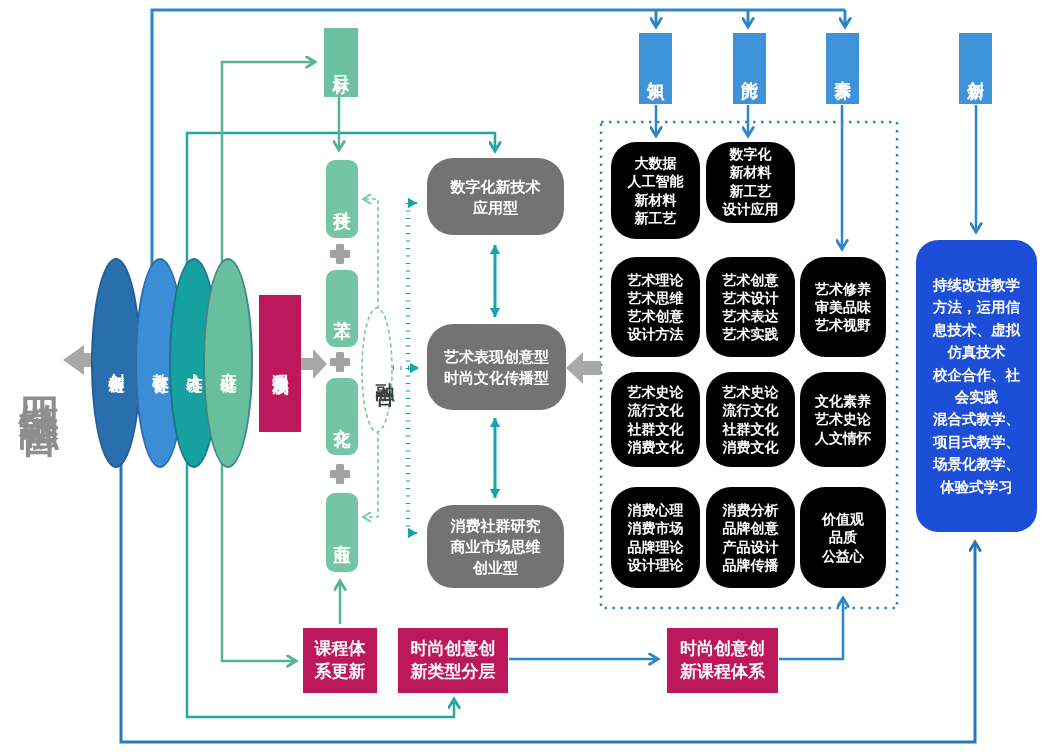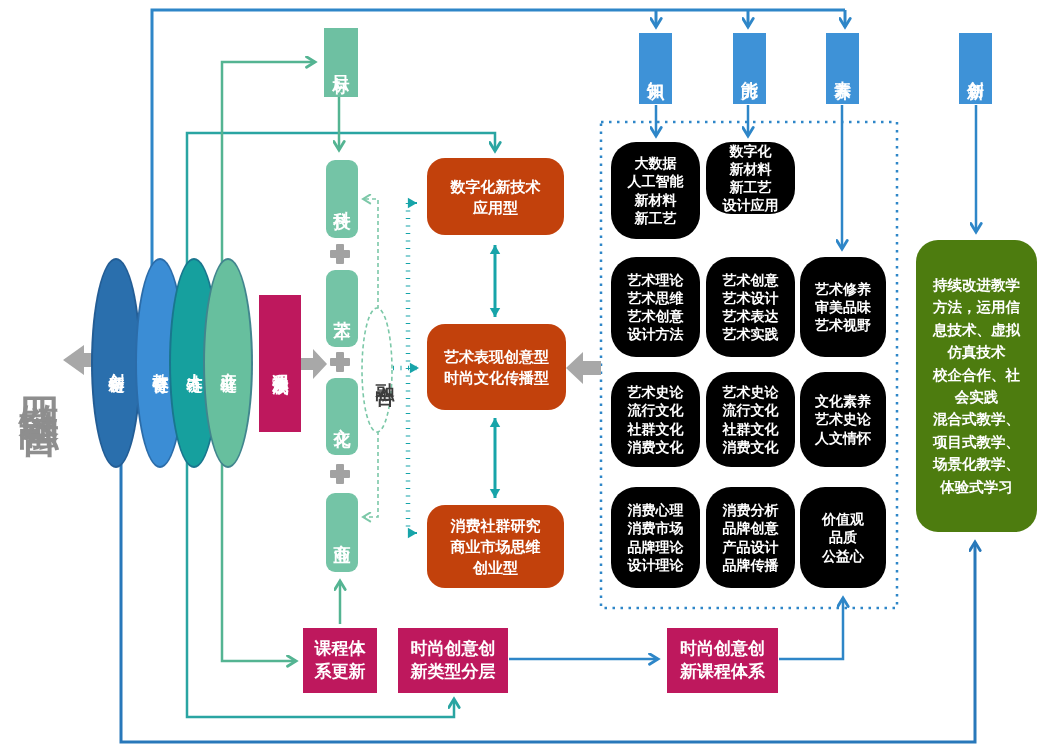--- a/index.html
+++ b/index.html
@@ -27,27 +27,27 @@
   .goal{left:324px;top:28px;width:34px;height:69px;background:#6ec0a2;}
   
   .fusion{left:366px;top:338px;width:38px;height:66px;color:#3c3c3c;
     font-weight:bold;font-size:19px;}
   
   .gray{background:#be185d;}
   .construct{left:259px;top:295px;width:42px;height:137px;}
   .construct .vtext{font-size:16px;letter-spacing:1px;}
   .gbot{top:628px;height:65px;font-size:17px;line-height:1.3;}
   
-  .teal{background:#c2410c;border-radius:18px;font-size:15px;line-height:1.4;}
+  .teal{background:#737373;border-radius:26px;font-size:15px;line-height:1.4;}
   
   .hdr{top:33px;width:33px;height:71px;background:#3e92d7;}
   
   .cell{background:#000000;border-radius:25px;font-size:14px;line-height:1.3;}
   
-  .teach{left:916px;top:240px;width:121px;height:292px;background:#4d7c0f;
+  .teach{left:916px;top:240px;width:121px;height:292px;background:#1d4ed8;
     border-radius:22px;font-size:14.5px;line-height:1.55;}
 </style>
 </head>
 <body>
 
 <div id="canvas">
 
   <svg id="wires" width="1051" height="752" viewBox="0 0 1051 752">
     <defs>
       <marker id="ar-blue" viewBox="0 0 10 10" refX="8" refY="5" markerUnits="userSpaceOnUse" markerWidth="13" markerHeight="13" orient="auto-start-reverse">
@@ -209,21 +209,21 @@
   <div class="abs flexc hdr" style="left:959px;">
     <span class="vtext white">创新</span>
   </div>
 
   <div class="abs flexc cell white" style="left:611px;top:142px;width:89px;height:97px;">
     <span class="pre">大数据
 人工智能
 新材料
 新工艺</span>
   </div>
-  <div class="abs flexc cell white" style="left:706px;top:142px;width:89px;height:72px;">
+  <div class="abs flexc cell white" style="left:706px;top:142px;width:89px;height:81px;font-family:Liberation Mono, monospace;">
     <span class="pre">数字化
 新材料
 新工艺
 设计应用</span>
   </div>
 
   <div class="abs flexc cell white" style="left:611px;top:257px;width:89px;height:100px;">
     <span class="pre">艺术理论
 艺术思维
 艺术创意

